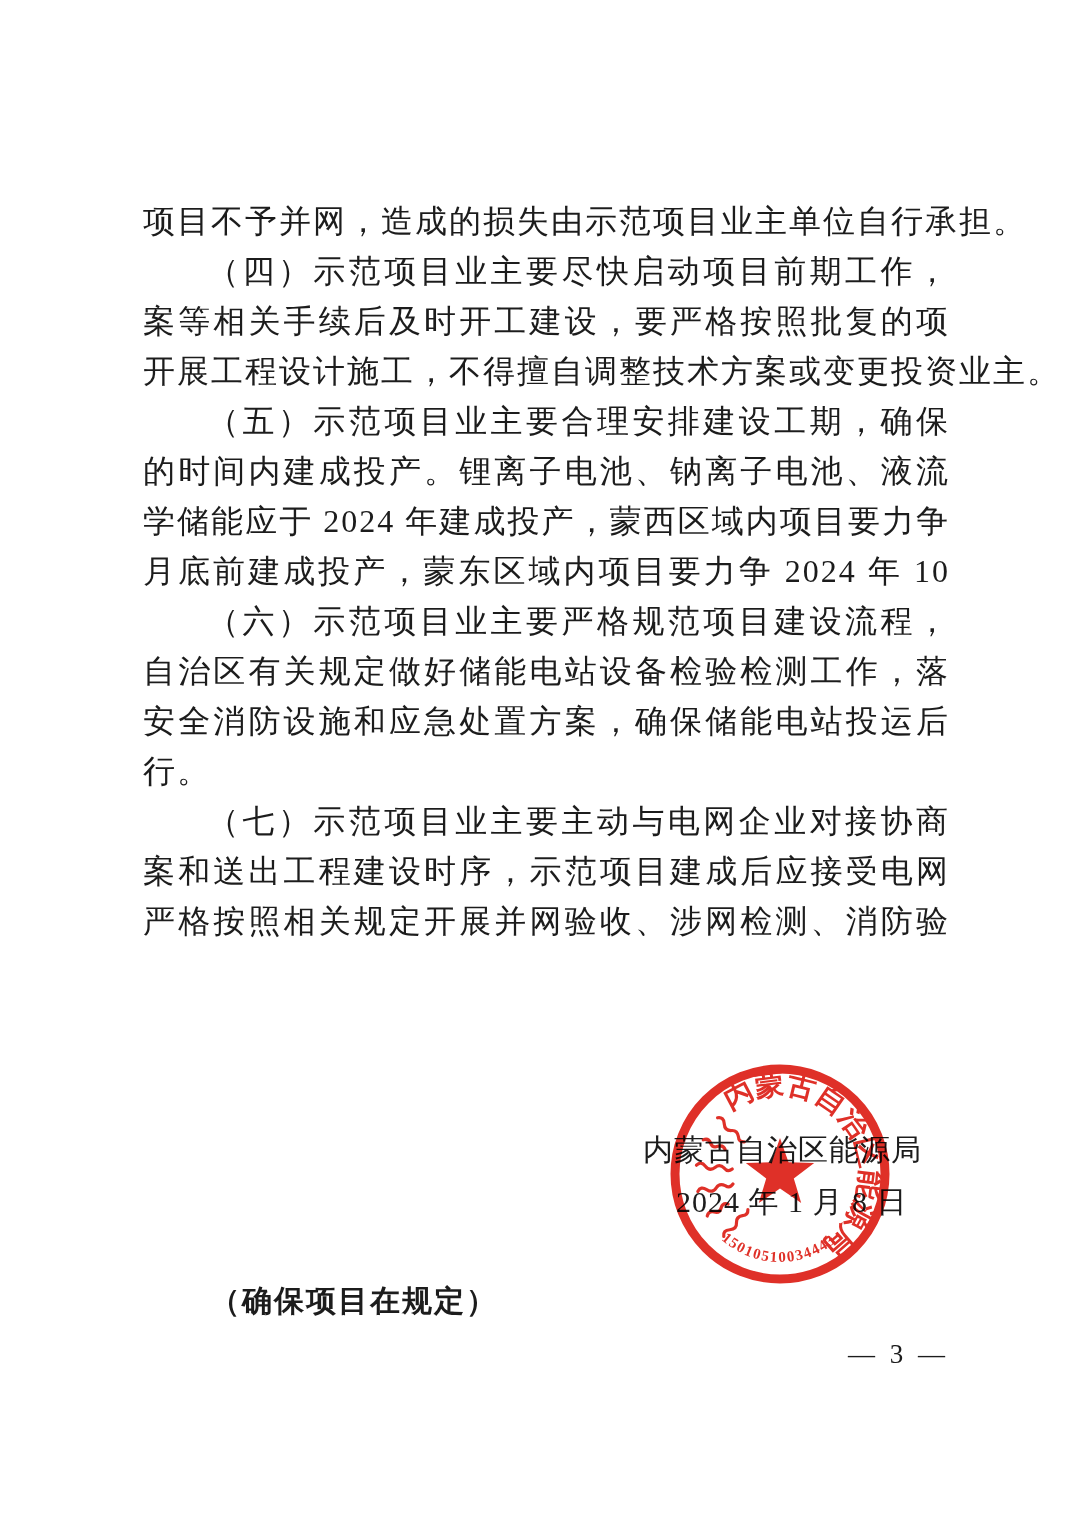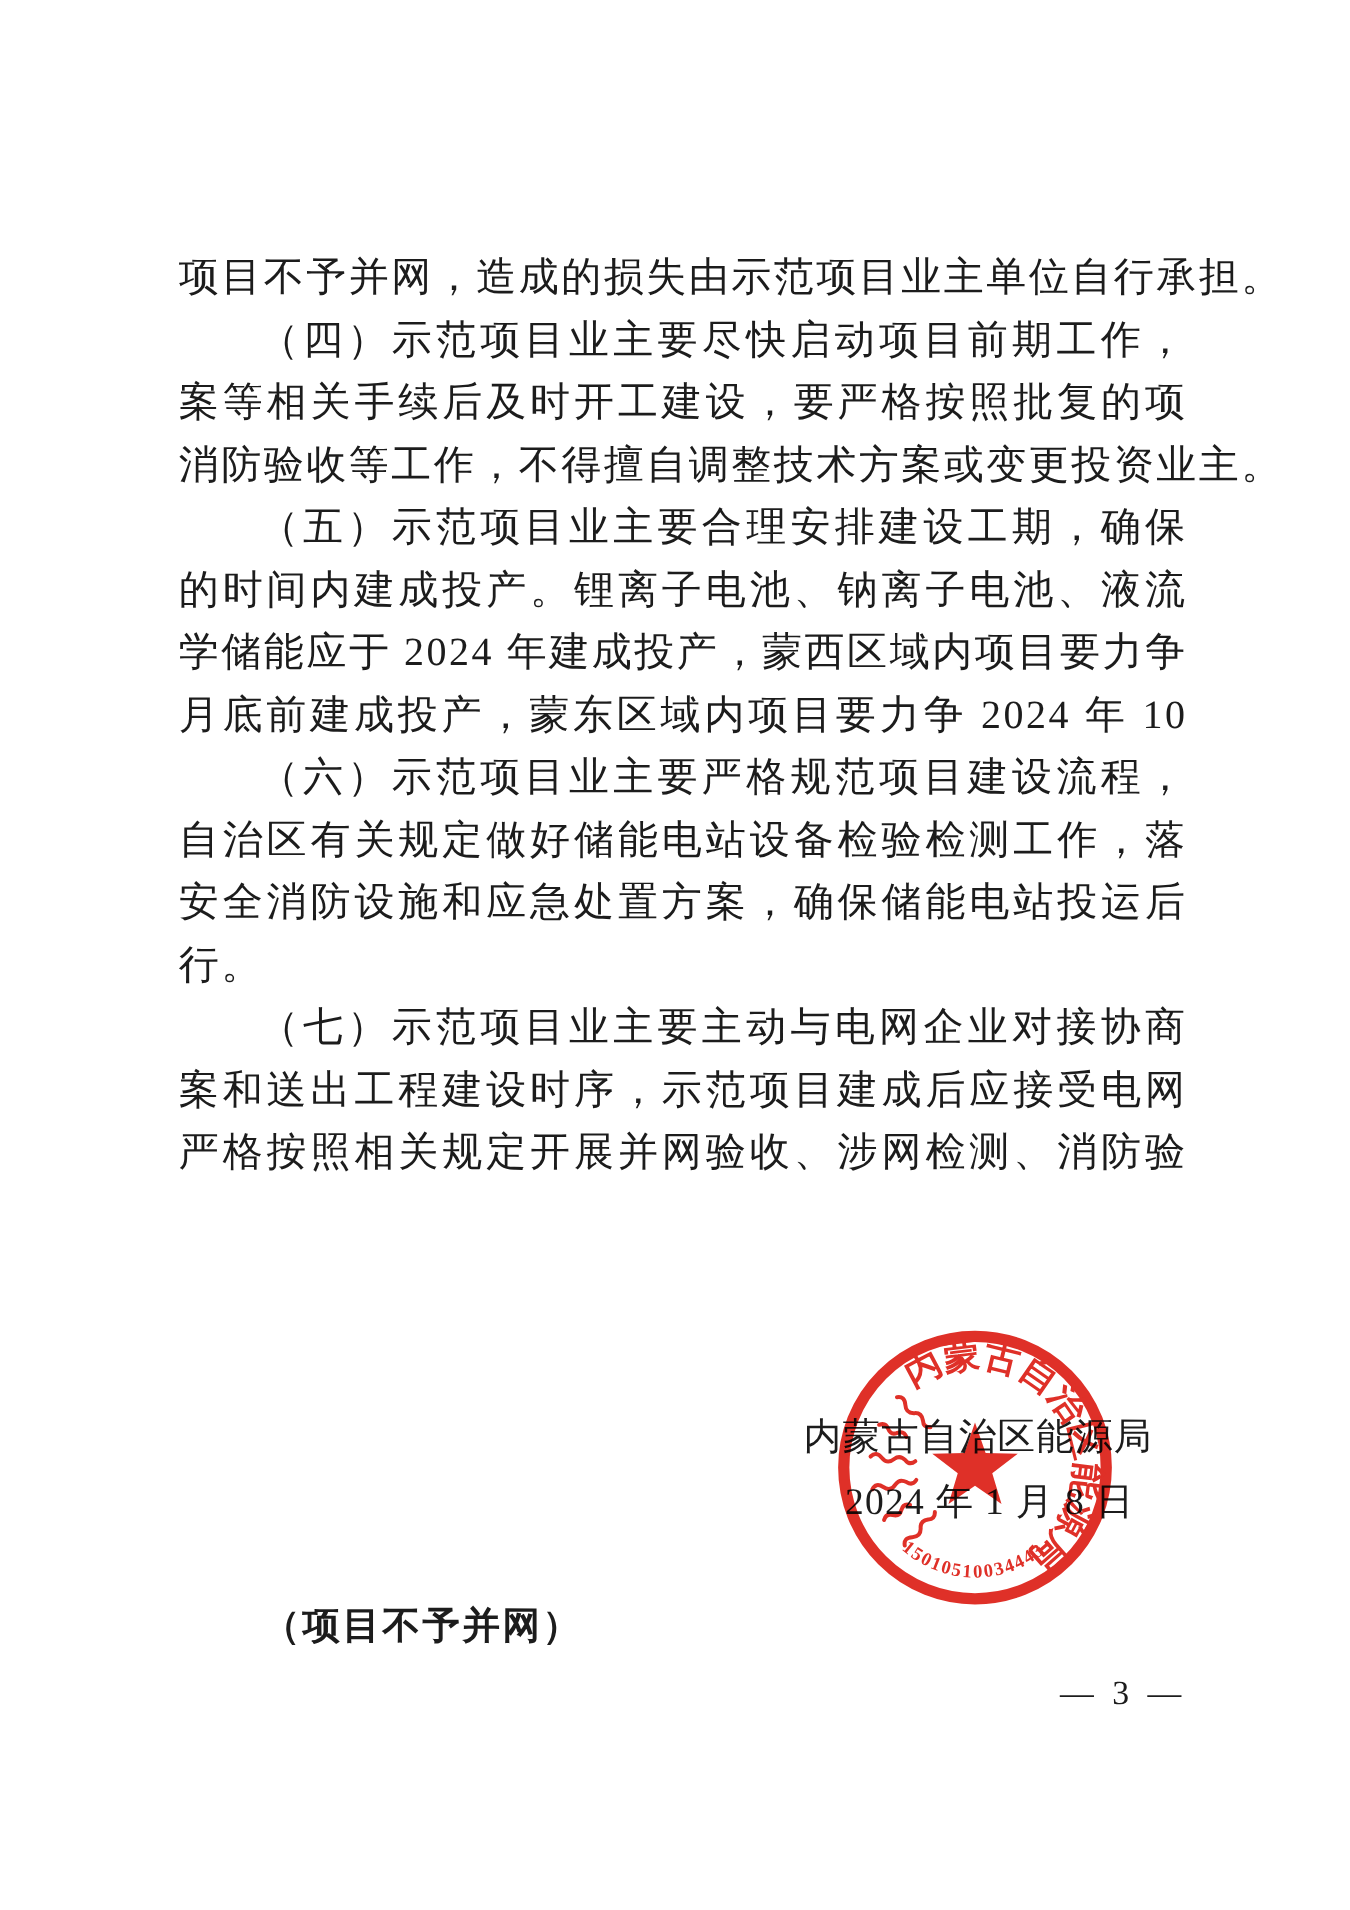--- a/index.html
+++ b/index.html
@@ -79,39 +79,39 @@
 </style>
 </head>
 <body>
 
 <div class="page">
 
   <main class="body-text">
     <div class="ln end">项目不予并网，造成的损失由示范项目业主单位自行承担。</div>
     <div class="ln ind j">（四）示范项目业主要尽快启动项目前期工作，完成项目备</div>
     <div class="ln j">案等相关手续后及时开工建设，要严格按照批复的项目技术方案</div>
-    <div class="ln end">消防验收等工作，不得擅自调整技术方案或变更投资业主。</div>
+    <div class="ln end">开展工程设计施工，不得擅自调整技术方案或变更投资业主。</div>
     <div class="ln ind j">（五）示范项目业主要合理安排建设工期，确保项目在规定</div>
     <div class="ln j">的时间内建成投产。锂离子电池、钠离子电池、液流电池等电化</div>
     <div class="ln j">学储能应于 2024 年建成投产，蒙西区域内项目要力争 2024 年 8</div>
     <div class="ln j">月底前建成投产，蒙东区域内项目要力争 2024 年 10 月底前建成</div>
     <div class="ln ind j">（六）示范项目业主要严格规范项目建设流程，按照国家和</div>
     <div class="ln j">自治区有关规定做好储能电站设备检验检测工作，落实储能电站</div>
     <div class="ln j">安全消防设施和应急处置方案，确保储能电站投运后安全可靠运</div>
     <div class="ln end">行。</div>
     <div class="ln ind j">（七）示范项目业主要主动与电网企业对接协商接入电网方</div>
     <div class="ln j">案和送出工程建设时序，示范项目建成后应接受电网统一管理，</div>
     <div class="ln j">严格按照相关规定开展并网验收、涉网检测、消防验收等工作。</div>
   </main>
 
 
   <div class="issuer">内蒙古自治区能源局</div>
   <div class="issue-date">2024 年 1 月 8 日</div>
 
-  <div class="note">（项目不予并网）</div>
+  <div class="note">（确保项目在规定）</div>
   <div class="pageno">— 3 —</div>
 
   <svg class="seal" viewBox="0 0 232 232" aria-hidden="true">
     <defs>
       <path id="arcTop" d="M 66.8 53 A 80 80 0 1 1 156 185.3" fill="none"></path>
       <path id="arcBottom" d="M 48.6 172.6 A 88 88 0 0 0 183.4 172.6" fill="none"></path>
       <path id="mglyphL" d="M0 0 q5 4 0 9 q-5 5 0 10 q4 4 0 9 q-4 4 0 8" fill="none" stroke="#dd2017" stroke-width="3.2" stroke-linecap="round"></path>
       <path id="mglyphS" d="M0 0 q4 4 0 8 q-4 4 0 8 q4 4 0 8" fill="none" stroke="#dd2017" stroke-width="3.2" stroke-linecap="round"></path>
     </defs>
 

